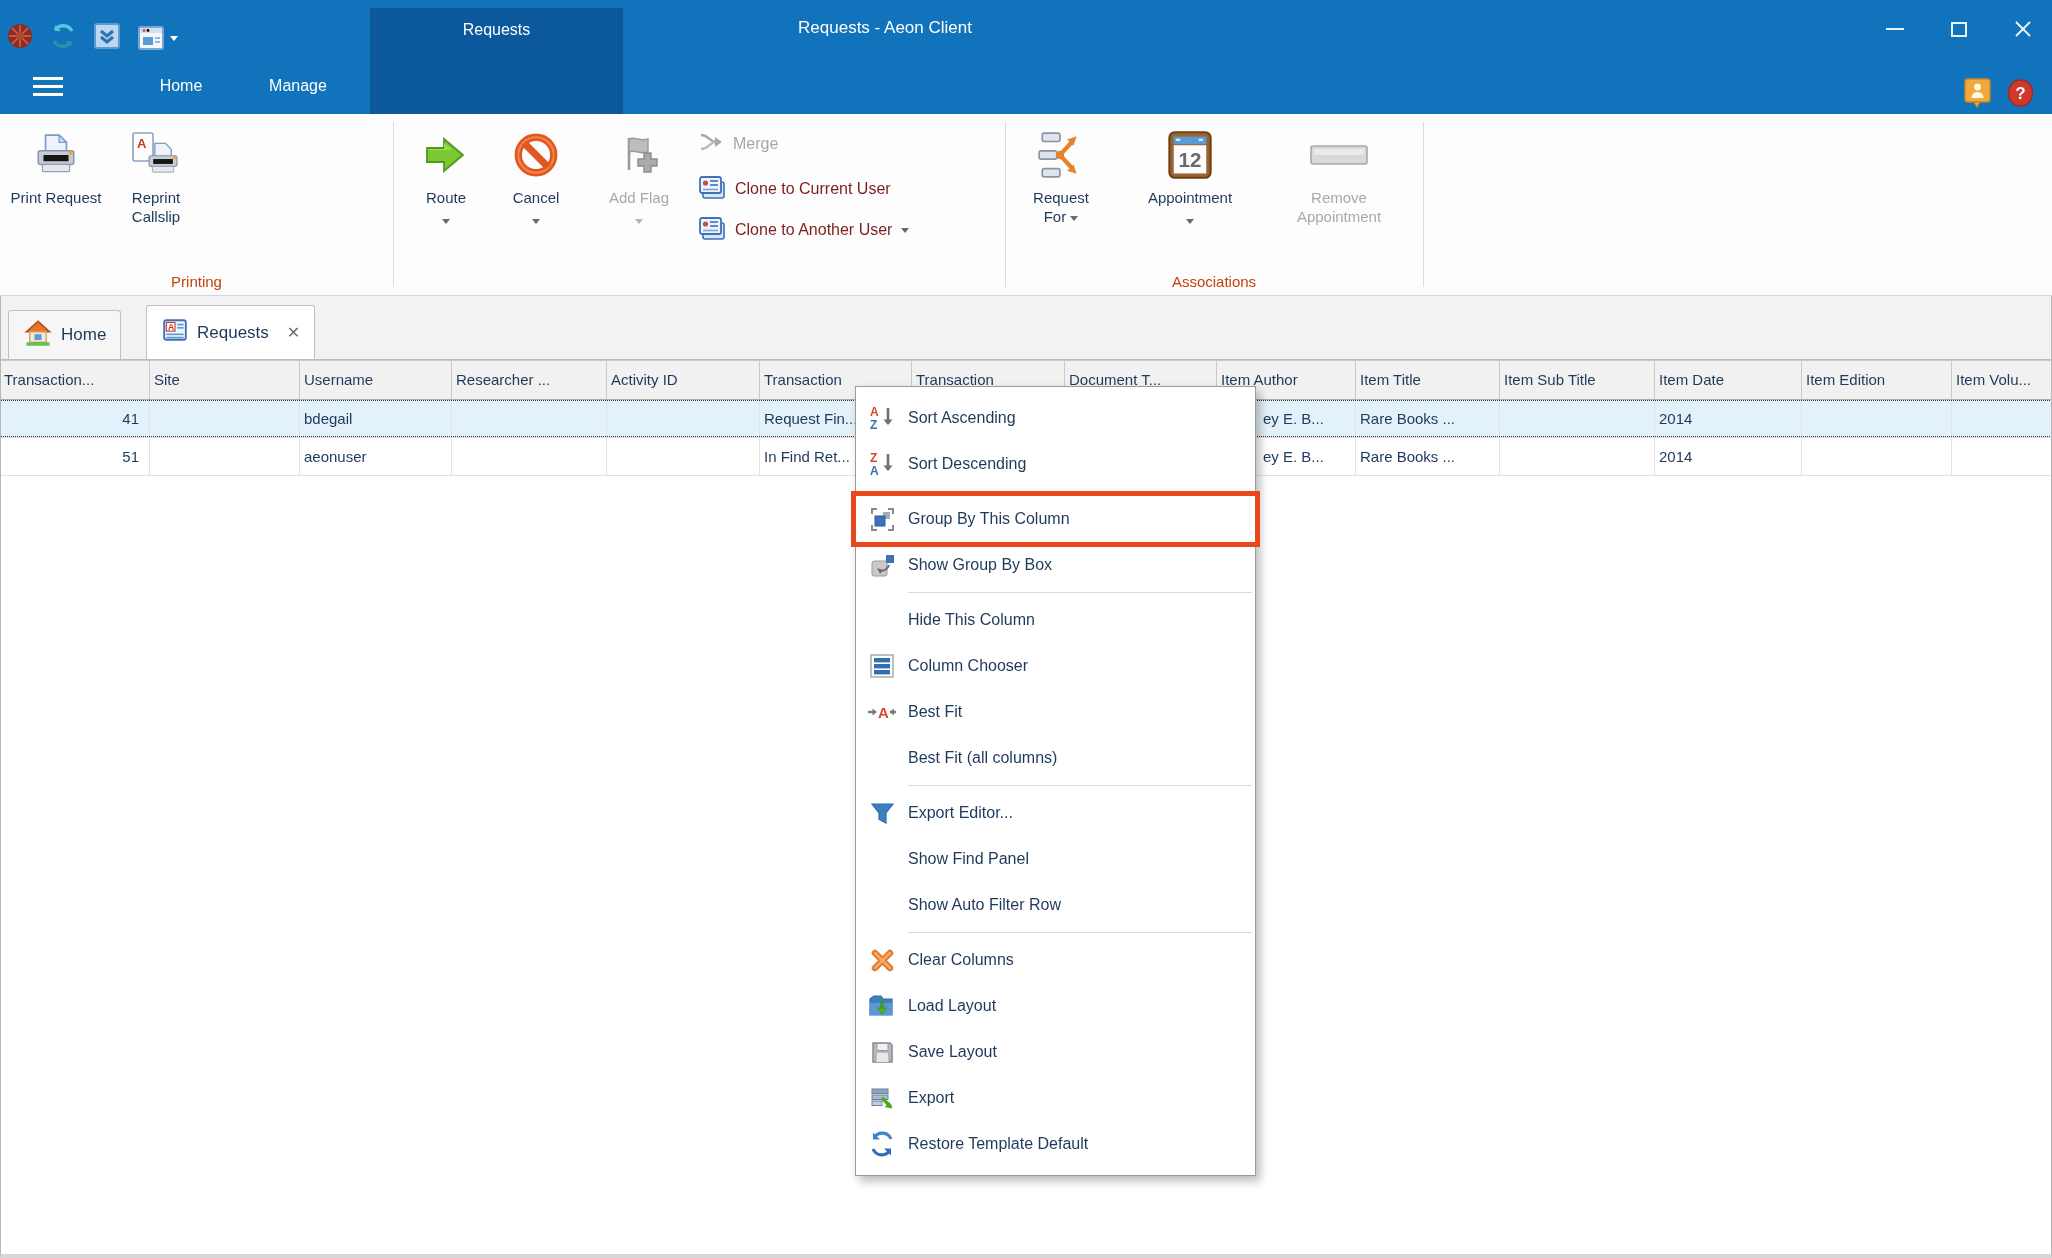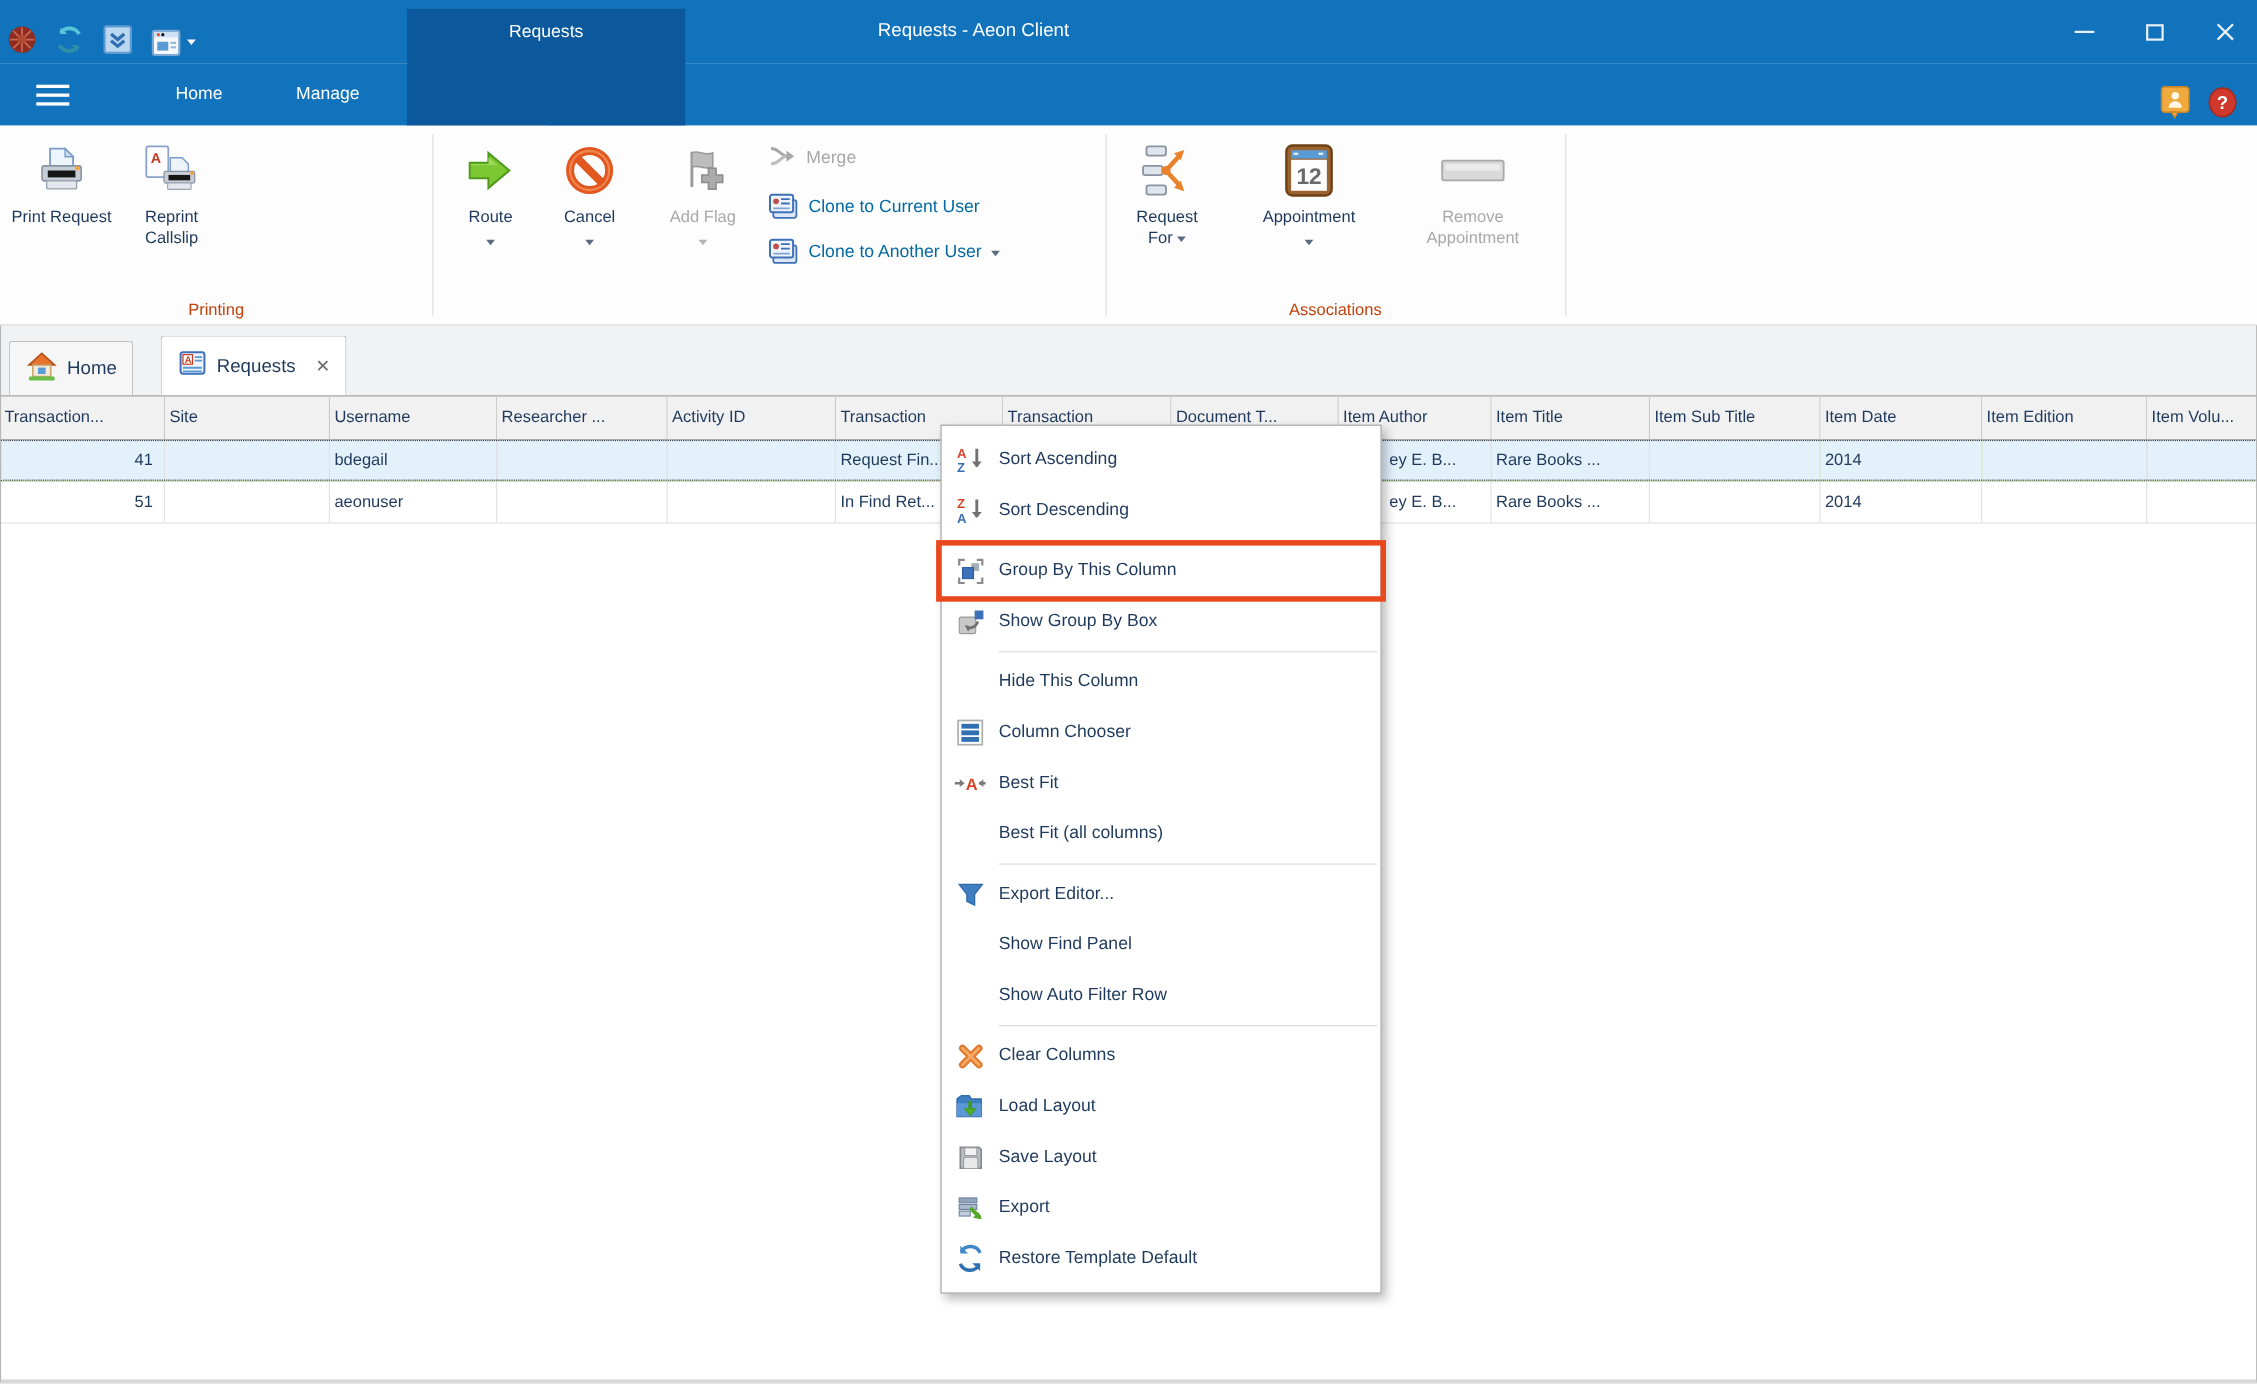--- a/index.html
+++ b/index.html
@@ -30,38 +30,38 @@
   .help-icons{position:absolute;right:18px;top:78px;display:flex;gap:16px;z-index:8}
 
   
   .ribbon{position:absolute;left:0;top:114px;width:2052px;height:182px;background:#fdfdfd;border-bottom:1px solid #d5d5d5;z-index:4}
   .gsep{position:absolute;top:8px;bottom:8px;width:1px;background:#dcdcdc}
   .glabel{position:absolute;bottom:5px;text-align:center;color:#c2410c;font-size:15px}
   .bigbtn{position:absolute;top:8px;text-align:center;font-size:15px;line-height:19px;color:#1e395b;cursor:default}
   .bigbtn .bicon{height:66px;display:flex;align-items:center;justify-content:center}
   .bigbtn.disabled{color:#a8a8a8}
   .bigbtn .bcaret{margin-top:3px}
-  .smallbtn{position:absolute;display:flex;align-items:center;gap:9px;font-size:16px;color:#0369a1;height:30px}
+  .smallbtn{position:absolute;display:flex;align-items:center;gap:9px;font-size:16px;color:#7f1d1d;height:30px}
   .smallbtn.disabled{color:#a8a8a8}
 
   
   .doctabs{position:absolute;left:0;top:296px;width:2052px;height:64px;background:#f1f2f3;border-bottom:1px solid #bcbcbc;z-index:3}
   .dtab{position:absolute;bottom:0;display:flex;align-items:center;gap:8px;font-size:17px;color:#1e395b;
         background:#f6f6f6;border:1px solid #c0c0c0;border-bottom:none;border-radius:3px 3px 0 0;padding:0 14px;height:49px}
   .dtab.active{background:#fff;height:54px;z-index:4}
   .dtab .closex{color:#6b6b6b;font-size:16px;margin-left:10px}
 
   
   .grid{position:absolute;left:0;top:360px;width:2052px;bottom:0;background:#fff;z-index:2}
   .ghead{display:flex;height:40px;background:#f1f1f1;border-top:1px solid #c9c9c9;border-bottom:1px solid #ababab}
   .ghead .cell{line-height:38px;background:#f1f1f1}
   .cell{border-right:1px solid #c9c9c9;padding-left:4px;font-size:15px;color:#1e395b;white-space:nowrap;overflow:hidden;flex:none}
   .grow{display:flex;height:38px;border-bottom:1px solid #e2e2e2;position:relative}
   .grow .cell{line-height:37px;border-right:1px solid #e2e2e2}
-  .grow.sel{background:#84cc16}
+  .grow.sel{background:#f9a8d4}
   .grow.sel .cell{background:#e3f1fb}
   .marquee{position:absolute;inset:0;border:1px dotted #2f2f2f;pointer-events:none}
   .num{text-align:right;padding-right:10px}
   .pad-author{padding-left:46px}
   .w0{width:150px}.w1{width:150px}.w2{width:152px}.w3{width:155px}.w4{width:153px}.w5{width:152px}.w6{width:153px}
   .w7{width:152px}.w8{width:139px}.w9{width:144px}.w10{width:155px}.w11{width:147px}.w12{width:150px}.w13{width:100px}
 
   
   .menu{position:absolute;left:855px;top:386px;width:401px;background:#fff;border:1px solid #9b9b9b;
         box-shadow:4px 5px 9px rgba(0,0,0,.28);z-index:20;padding:8px 0}

